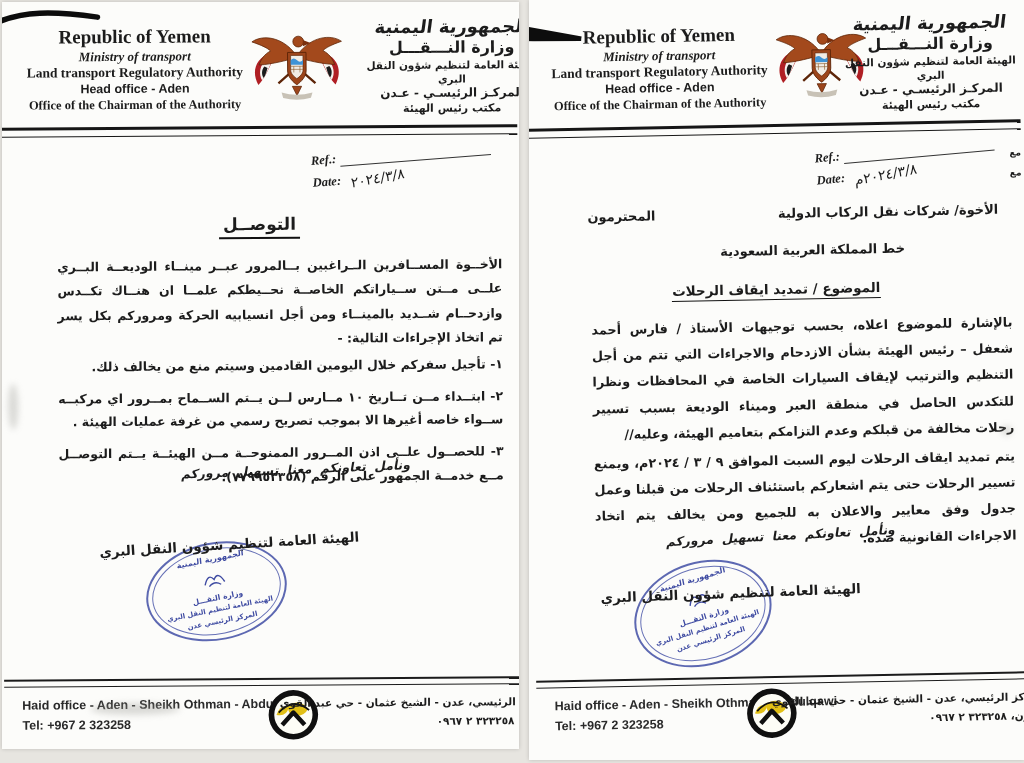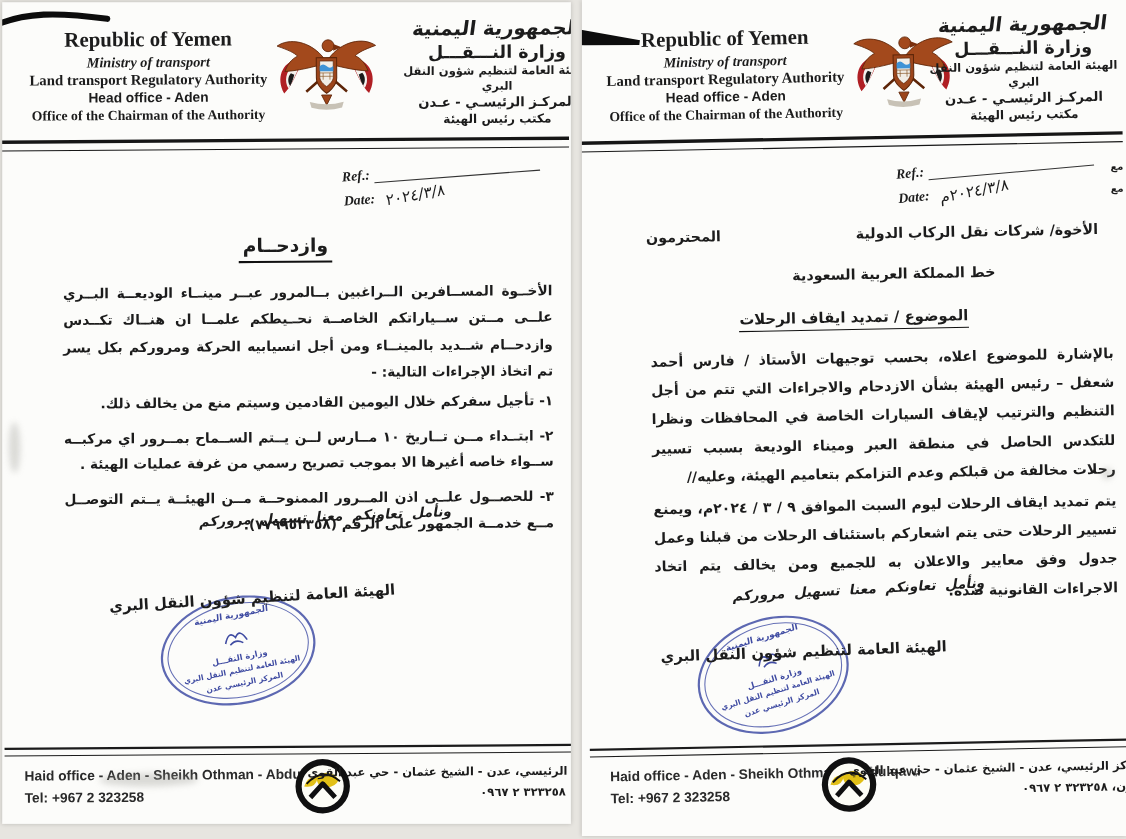--- a/index.html
+++ b/index.html
@@ -199,21 +199,21 @@
         <span class="lbl">Ref.:</span>
         <span class="line"></span>
       </div>
       <div class="date-row">
         <span class="lbl">Date:</span>
         <span class="hand">٢٠٢٤/٣/٨</span>
       </div>
     </div>
 
     <div class="doc-title ar">
-      <span>وازدحــام</span>
+      <span>التوصــل</span>
     </div>
     <div class="intro ar">الأخــوة المســافرين الــراغبين بــالمرور عبــر مينــاء الوديعــة البــري علــى مــتن ســياراتكم الخاصــة نحــيطكم علمــا ان هنــاك تكــدس وازدحــام شــديد بالمينــاء ومن أجل انسيابيه الحركة ومروركم بكل يسر تم اتخاذ الإجراءات التالية: -</div>
     <div class="items ar">
       <div class="it">١- تأجيل سفركم خلال اليومين القادمين وسيتم منع من يخالف ذلك.</div>
       <div class="it">٢- ابتــداء مــن تــاريخ ١٠ مــارس لــن يــتم الســماح بمــرور اي مركبــه ســواء خاصه أغيرها الا بموجب تصريح رسمي من غرفة عمليات الهيئة .</div>
       <div class="it">٣- للحصــول علــى اذن المــرور الممنوحــة مــن الهيئــة يــتم التوصــل مــع خدمــة الجمهور على الرقم (٧٧٩٩٥٣٣٥٨).</div>
     </div>
     <div class="closing ar">
       <span>ونأمل تعاونكم معنا تسهيل مروركم</span>
     </div>

